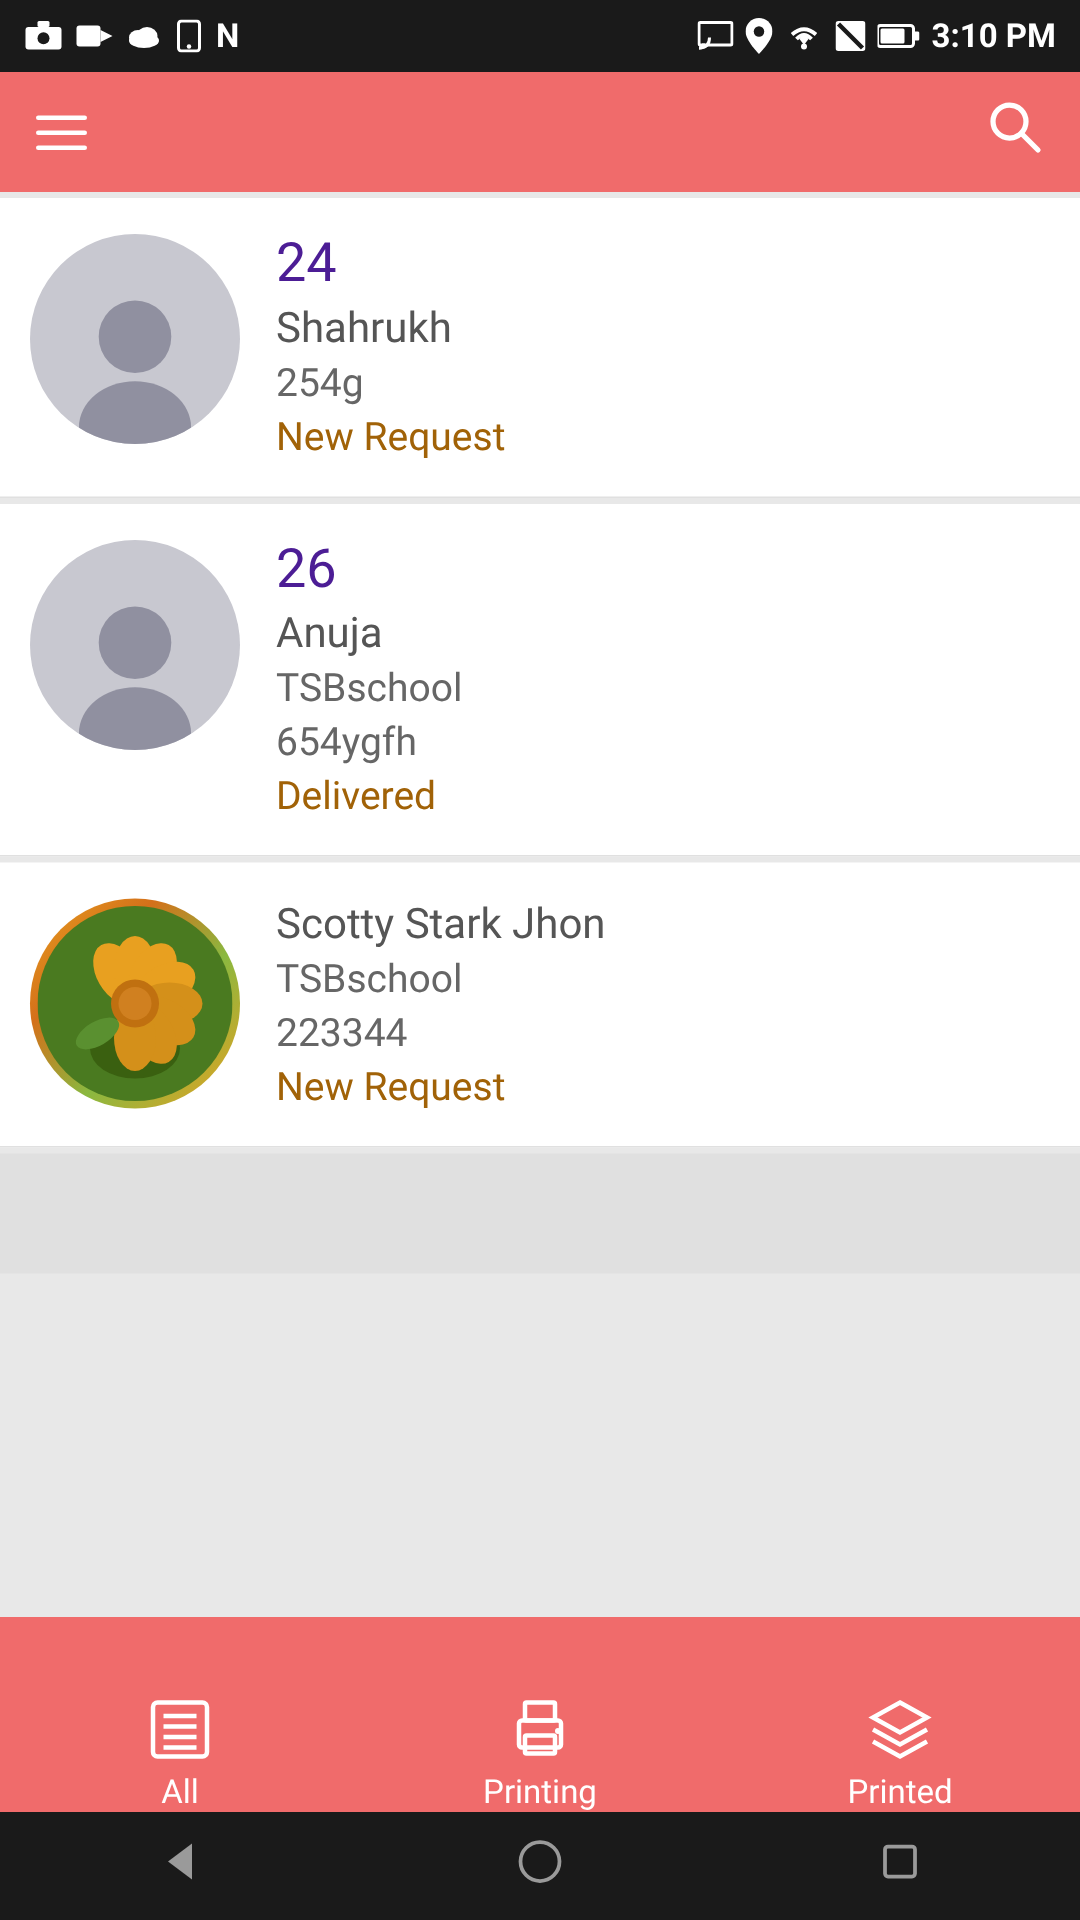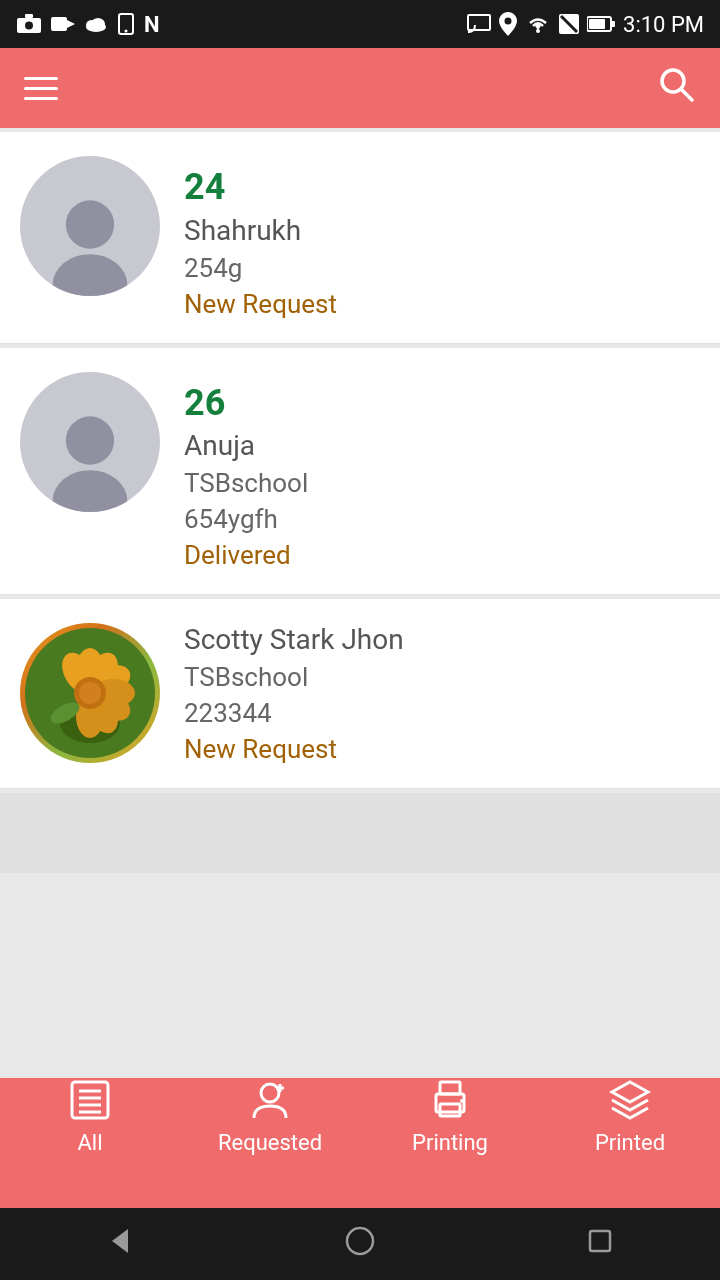--- a/index.html
+++ b/index.html
@@ -25,21 +25,21 @@
       font-size: 22px;
       flex-shrink: 0;
     }
     .status-left, .status-right {
       display: flex;
       align-items: center;
       gap: 8px;
     }
     .status-time {
       font-size: 22px;
-      font-weight: 400;
+      font-weight: 700;
     }
 
     
     .header {
       background: #f06b6b;
       height: 80px;
       display: flex;
       align-items: center;
       justify-content: space-between;
       padding: 0 24px;
@@ -130,24 +130,23 @@
     }
 
     .card-info {
       flex: 1;
       display: flex;
       flex-direction: column;
       gap: 6px;
     }
     .card-number {
       font-size: 36px;
-      color: #15803d;
-      font-weight: 700;
+      color: #4c1d95;
+      font-weight: 400;
       line-height: 1.1;
-      margin-top: 12px;
     }
     .card-name {
       font-size: 28px;
       color: #555;
     }
     .card-school {
       font-size: 26px;
       color: #666;
     }
     .card-id {
@@ -164,21 +163,21 @@
       background: #e0e0e0;
       flex: 1;
       min-height: 80px;
     }
 
     
     .bottom-nav {
       background: #f06b6b;
       height: 130px;
       display: flex;
-      align-items: flex-start;
+      align-items: flex-end;
       flex-shrink: 0;
     }
     .nav-item {
       flex: 1;
       display: flex;
       flex-direction: column;
       align-items: center;
       justify-content: center;
       gap: 8px;
       cursor: pointer;
@@ -363,29 +362,20 @@
     <svg viewBox="0 0 44 44" xmlns="http://www.w3.org/2000/svg">
       <rect x="4" y="4" width="36" height="36" rx="3" fill="none" stroke="white" stroke-width="3"></rect>
       <line x1="11" y1="13" x2="33" y2="13" stroke="white" stroke-width="3"></line>
       <line x1="11" y1="20" x2="33" y2="20" stroke="white" stroke-width="3"></line>
       <line x1="11" y1="27" x2="33" y2="27" stroke="white" stroke-width="3"></line>
       <line x1="11" y1="34" x2="33" y2="34" stroke="white" stroke-width="3"></line>
     </svg>
     <span class="nav-label">All</span>
   </div>
 
-  <div class="nav-item">
-    <svg viewBox="0 0 44 44" xmlns="http://www.w3.org/2000/svg">
-      <circle cx="22" cy="15" r="9" fill="none" stroke="white" stroke-width="3"></circle>
-      <path d="M6 40 Q6 28 22 28 Q38 28 38 40" fill="none" stroke="white" stroke-width="3"></path>
-      <line x1="32" y1="6" x2="32" y2="14" stroke="white" stroke-width="3"></line>
-      <line x1="28" y1="10" x2="36" y2="10" stroke="white" stroke-width="3"></line>
-    </svg>
-    <span class="nav-label">Requested</span>
-  </div>
 
   <div class="nav-item">
     <svg viewBox="0 0 44 44" xmlns="http://www.w3.org/2000/svg">
       <rect x="8" y="16" width="28" height="18" rx="2" fill="none" stroke="white" stroke-width="3"></rect>
       <rect x="12" y="4" width="20" height="12" rx="1" fill="none" stroke="white" stroke-width="3"></rect>
       <rect x="12" y="26" width="20" height="12" rx="1" fill="none" stroke="white" stroke-width="3"></rect>
       <circle cx="34" cy="23" r="2" fill="white"></circle>
     </svg>
     <span class="nav-label">Printing</span>
   </div>

